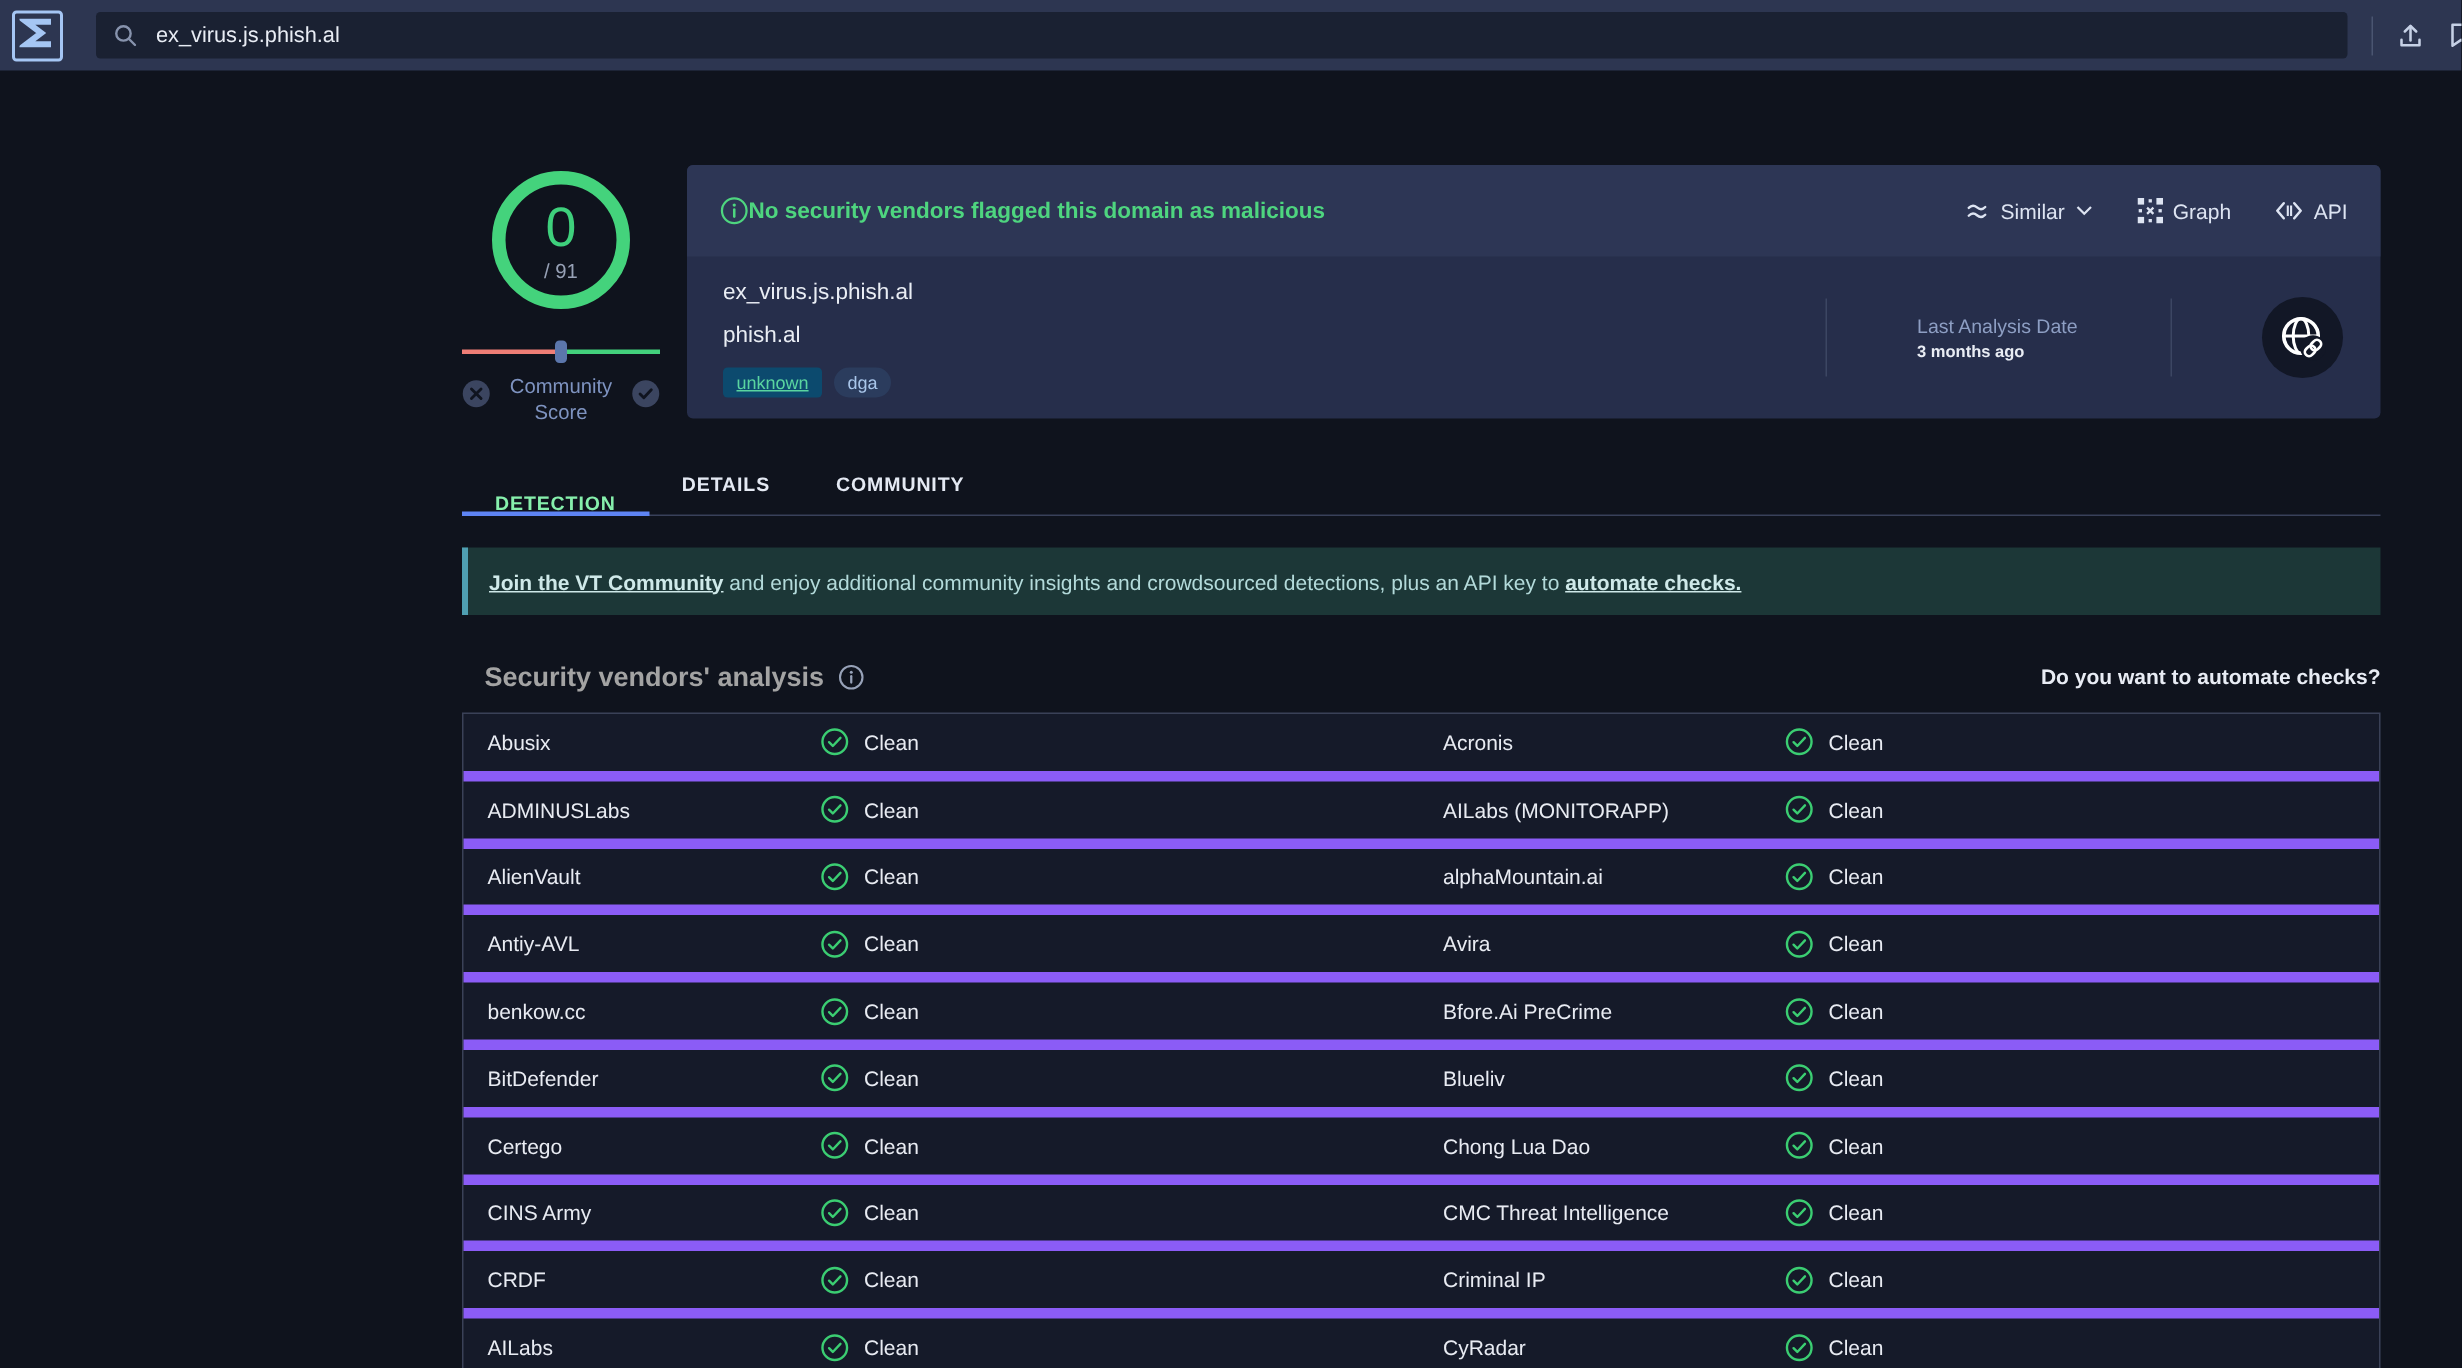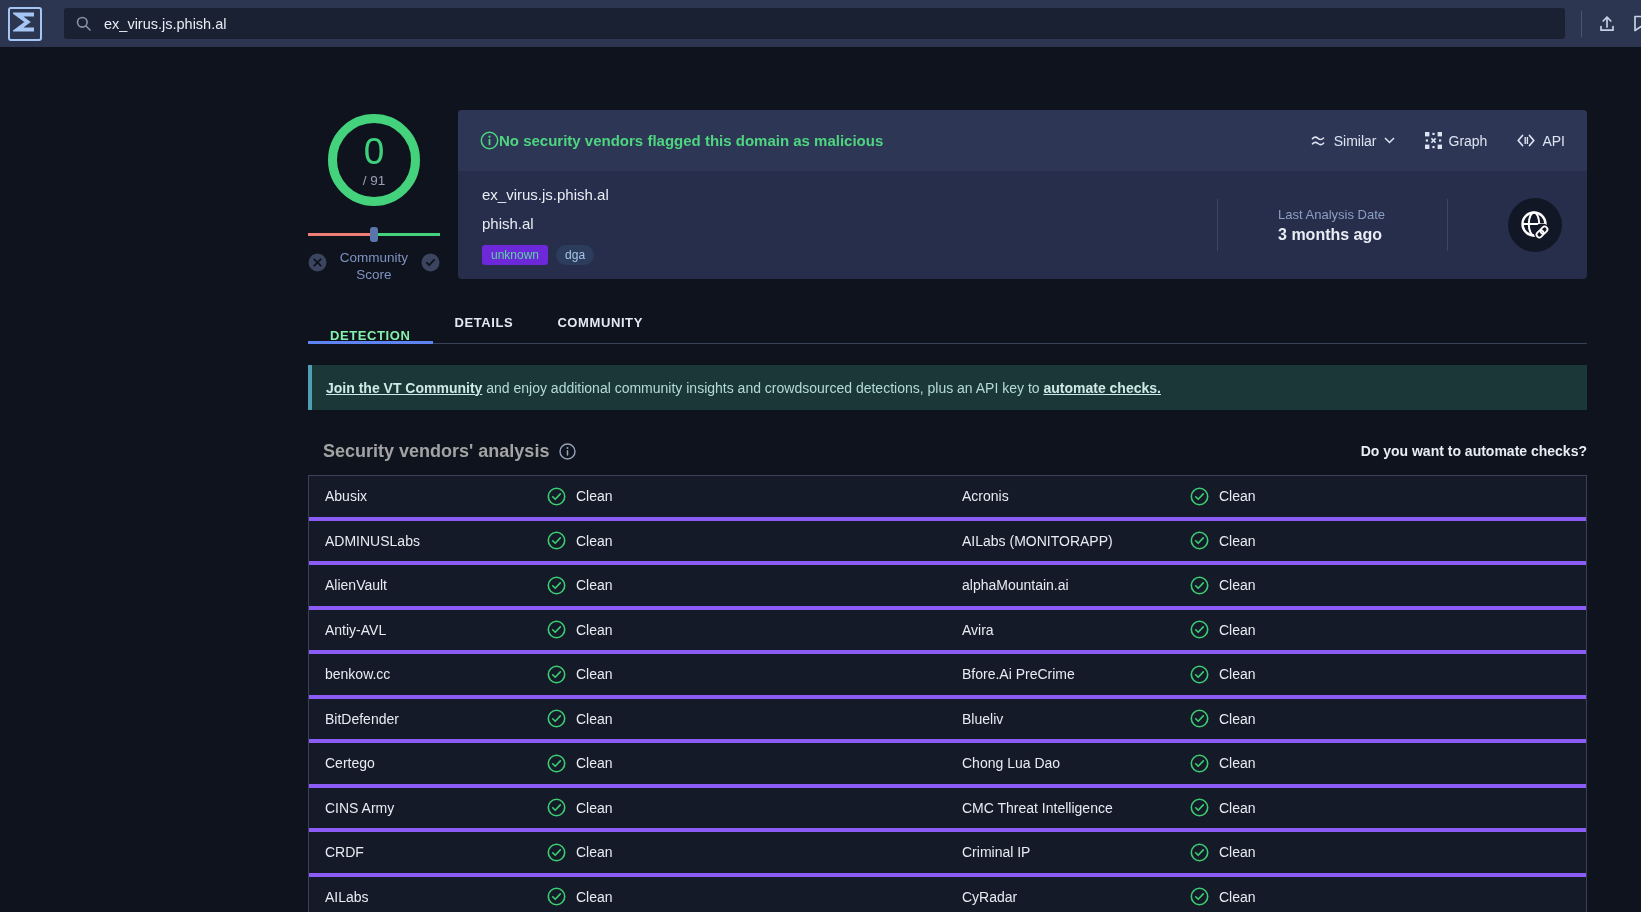--- a/index.html
+++ b/index.html
@@ -39,27 +39,27 @@
   .card-strip { height:61px; background:#2d3655; border-radius:4px 4px 0 0;
     display:flex; align-items:center; padding:0 22px; }
   .verdict { color:#4ed57f; font-size:15px; font-weight:bold; }
   .strip-actions { margin-left:auto; display:flex; align-items:center; gap:30px; }
   .action-btn { display:flex; align-items:center; gap:7px; color:#dde4f2; font-size:14px; cursor:pointer; }
   .card-body { position:relative; height:108px; padding:15px 0 0 24px; }
   .domain-name { color:#e9edf4; font-size:15px; }
   .base-domain { color:#e9edf4; font-size:15px; margin-top:12px; display:inline-block; }
   .tag-row { display:flex; gap:8px; margin-top:12px; }
   .tag { font-size:12px; padding:3px 9px; border-radius:3px; cursor:pointer; }
-  .tag-unknown { background:#6d28d9; color:#5ad5a0; }
+  .tag-unknown { background:#0c4a6e; color:#5ad5a0;text-decoration:underline; }
   .tag-dga { background:#2b3c5d; color:#a9c6ea;border-radius:10px; }
   .body-right { position:absolute; right:0; top:0; height:100%; display:flex; align-items:center; padding-right:25px;gap:44px; }
   .v-divider { width:1px; height:52px; background:#3c4663; }
   .la-block { margin:0 18px 0 16px; }
   .la-label { color:#8d9ec3; font-size:13px; }
-  .la-value { color:#e9edf4; font-size:16px; font-weight:bold; margin-top:4px; }
+  .la-value { color:#e9edf4; font-size:11px; font-weight:bold; margin-top:4px; }
   .globe-badge { width:54px; height:54px; border-radius:50%; background:#121726; margin-left:16px;
     display:flex; align-items:center; justify-content:center; cursor:pointer; }
 
   
   .tabs-row { position:absolute; left:308px; top:255px; width:1279px; height:42px;
     border-bottom:1px solid #39415a; display:flex; }
   .tab { padding:0 22px; display:flex; align-items:center; font-size:13px; font-weight:bold;
     letter-spacing:0.6px; color:#e4e9f3; position:relative; cursor:pointer; }
   .tab.active { color:#86efac;align-items:flex-end; }
   .tab.active::after { content:""; position:absolute; left:0; right:0; bottom:-1px; height:3px; background:#5e84f4; }
@@ -73,21 +73,21 @@
   
   .vendors-header { position:absolute; left:308px; top:392px; width:1279px; height:24px;
     display:flex; align-items:center; }
   .vh-title { margin-left:15px; color:#a3a3a3; font-size:18px; font-weight:bold; }
   .vh-info { margin-left:10px; display:flex; }
   .vh-right { margin-left:auto; color:#e8ecf4; font-size:14px;font-weight:bold; }
 
   .vendors-table { position:absolute; left:308px; top:428px; width:1279px; height:443px;
     background:#151a29; border:1px solid #3a4157; display:flex; flex-direction:column; }
   .v-row { flex:1; display:grid; grid-template-columns:238px 415px 228px 1fr; align-items:center;
-    border-top:4px solid #8b5cf6; }
+    border-top:7px solid #8b5cf6; }
   .v-row:first-child { border-top:none; }
   .v-name { color:#e8ebf2; font-size:14px; }
   .v-name.pad { padding-left:16px; }
   .v-status { display:flex; align-items:center; gap:10px; color:#e8ebf2; font-size:14px; }
 </style>
 </head>
 <body>
 
 <div class="topbar">
   <div class="logo-box">

